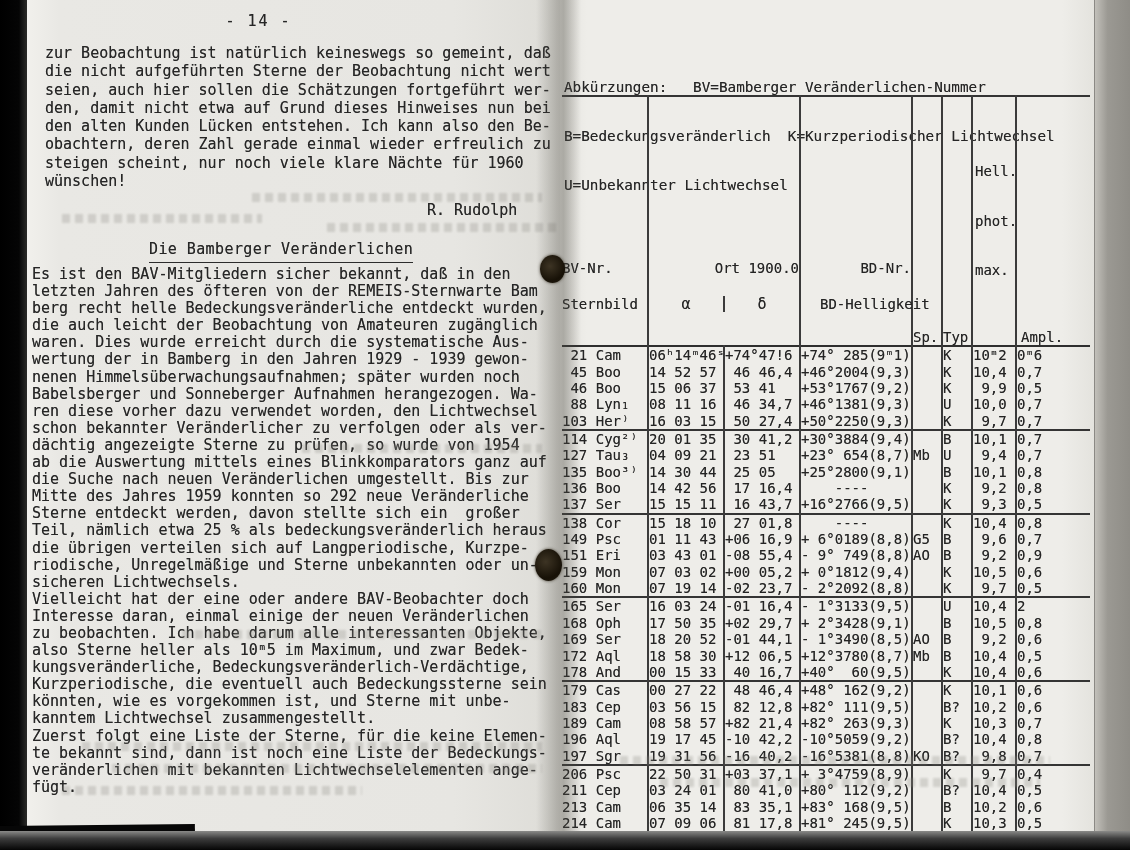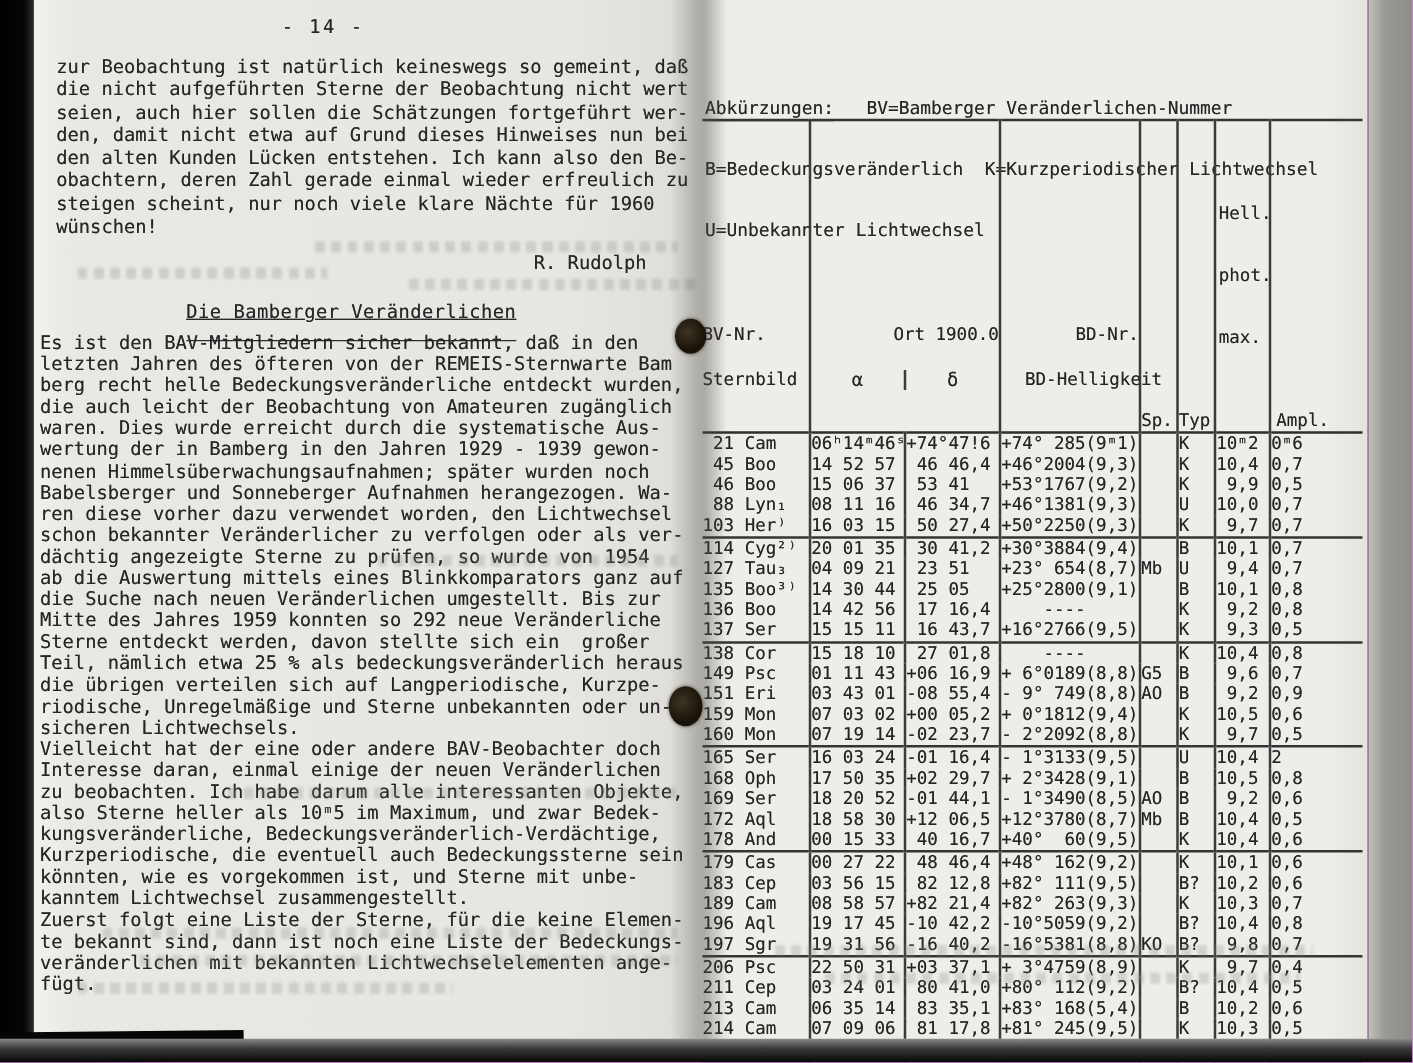--- a/index.html
+++ b/index.html
@@ -1,17 +1,17 @@
 <!DOCTYPE html>
 <html><head>
 <meta charset="utf-8">
 <style>
   html,body{margin:0;padding:0;background:#c9c8c4;}
   .scan{position:relative;width:1130px;height:850px;overflow:hidden;
-        background:#d946ef;
+        background:#ef4444;
         font-family:"DejaVu Sans Mono","DejaVu Sans",monospace;
         color:#262626;}
   
   .edge-left{position:absolute;left:0;top:0;width:27px;height:836px;
              background:linear-gradient(90deg,#000 0,#050505 70%,#2a2a28 100%);}
   .edge-right{position:absolute;left:1094px;top:0;width:36px;height:836px;
               background:linear-gradient(90deg,#c2c0ba 0,#9b9993 35%,#8e8c86 100%);
               border-left:1px solid #8b8984;}
   .edge-bottom{position:absolute;left:0;top:831px;width:1130px;height:19px;
                background:linear-gradient(180deg,#8a8a88 0,#3c3c3c 40%,#050505 100%);}
@@ -33,21 +33,21 @@
   .bleed{position:absolute;height:9px;opacity:.28;filter:blur(1.2px);
          background:repeating-linear-gradient(90deg,#8d8b84 0 8px,transparent 8px 13px);}
   
   .tw{white-space:pre;text-shadow:0 0 .5px rgba(20,20,20,.55);}
   .pnum{position:absolute;width:100%;text-align:center;font-size:15px;letter-spacing:2px;}
   .pnum-left{top:12px;padding-right:70px;box-sizing:border-box;}
   .pnum-right{top:20px;padding-left:38px;box-sizing:border-box;}
   .para1{position:absolute;left:18px;top:44px;font-size:15px;line-height:18.3px;}
   .sig{position:absolute;left:400px;top:201px;font-size:15px;}
   .heading{position:absolute;left:122px;top:240px;font-size:15px;
-           border-bottom:1.6px solid #2c2c2c;padding-bottom:14px;letter-spacing:.4px;text-decoration:underline;}
+           border-bottom:1.6px solid #2c2c2c;padding-bottom:4px;letter-spacing:.4px;}
   .para2{position:absolute;left:5px;top:266px;font-size:15px;line-height:17.1px;}
   
   .abbrev{position:absolute;left:4px;top:46px;font-size:14.3px;line-height:16.4px;}
   .abbrev .u{border-bottom:1.5px solid #2c2c2c;padding-bottom:1px;}
   
   .table-wrap{position:absolute;left:2px;top:95px;width:530px;}
   table.star{border-collapse:collapse;table-layout:fixed;width:528px;
              font-family:inherit;font-size:14px;line-height:16.2px;color:#242424;}
   table.star th,table.star td{padding:0;white-space:pre;font-weight:normal;
              text-shadow:0 0 .5px rgba(20,20,20,.5);}
@@ -461,21 +461,21 @@
               <td class="c3 bl">+80° 112(9,2)</td>
               <td class="c4 bl"></td>
               <td class="c5 bl">B?</td>
               <td class="c6 bl">10,4</td>
               <td class="c7 bl">0,5</td>
             </tr>
             <tr>
               <td class="c0">213 Cam</td>
               <td class="c1 bl">06 35 14</td>
               <td class="c2 bl"> 83 35,1</td>
-              <td class="c3 bl">+83° 168(5,4)</td>
+              <td class="c3 bl">+83° 168(9,5)</td>
               <td class="c4 bl"></td>
               <td class="c5 bl">B</td>
               <td class="c6 bl">10,2</td>
               <td class="c7 bl">0,6</td>
             </tr>
             <tr>
               <td class="c0">214 Cam</td>
               <td class="c1 bl">07 09 06</td>
               <td class="c2 bl"> 81 17,8</td>
               <td class="c3 bl">+81° 245(9,5)</td>

